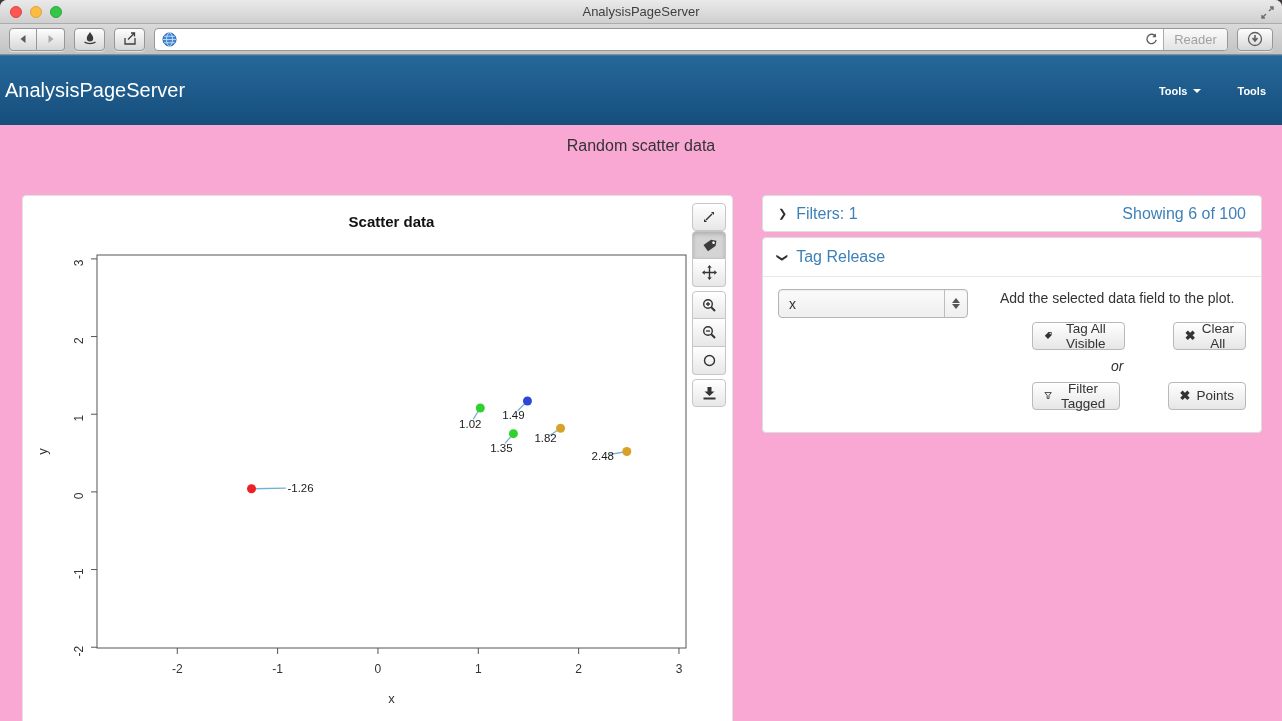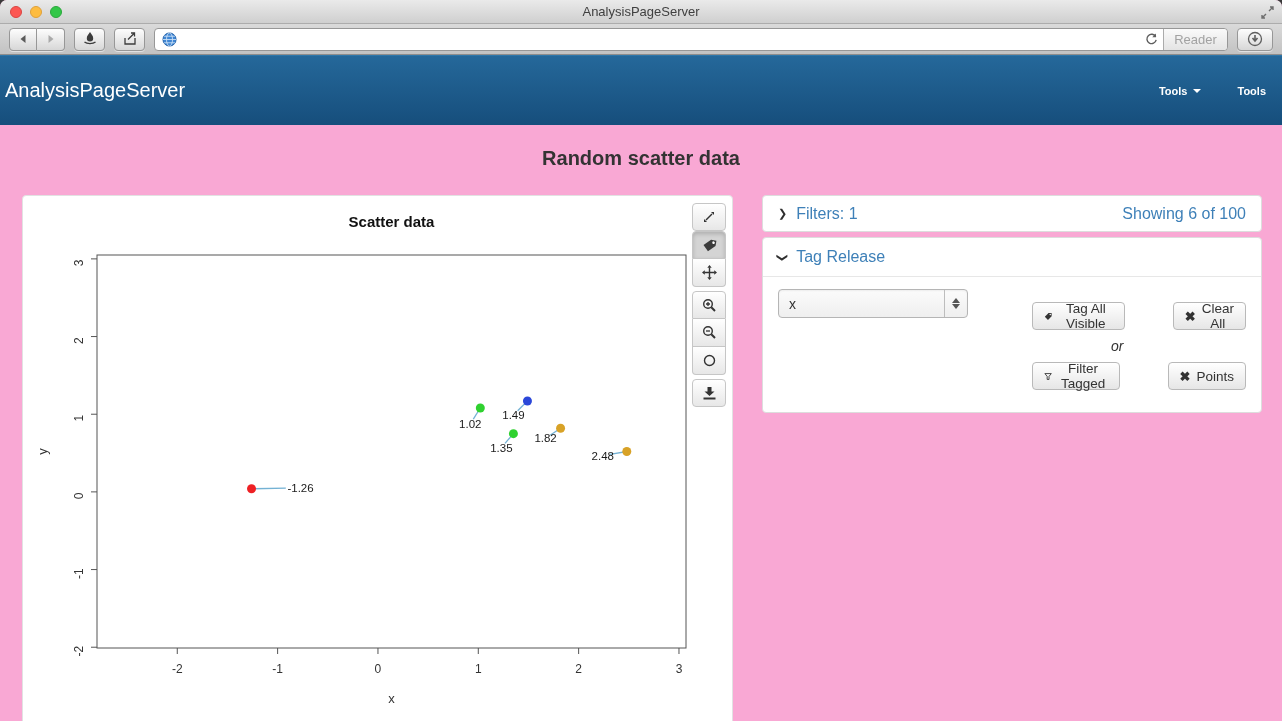--- a/index.html
+++ b/index.html
@@ -64,21 +64,21 @@
     border-top:1px solid #2f77aa;
     display:flex; align-items:center; justify-content:space-between;
     padding:0 16px 0 5px;
   }
   .brand { color:#fff; font-size:20px; }
   .nav-links { display:flex; align-items:center; gap:36px; }
   .nav-link { color:#fff; font-size:11px; font-weight:bold; display:flex; align-items:center; gap:6px; cursor:pointer; }
   .caret { width:0; height:0; border-left:4px solid transparent; border-right:4px solid transparent; border-top:4px solid #fff; }
 
   
-  .page-title { text-align:center; font-size:20px; font-weight:bold; color:#333; margin-top:22px; }
+  .page-title { text-align:center; font-size:16px; font-weight:normal; color:#333; margin-top:12px; }
 
   .plot-panel {
     position:absolute; left:22px; top:195px; width:711px; height:560px;
     background:#fff; border:1px solid #e2e2e2; border-radius:4px;
   }
   svg.chart { position:absolute; left:0; top:0; }
 
   .plot-tools { position:absolute; right:6px; top:7px; width:34px; display:flex; flex-direction:column; }
   .pgroup { display:flex; flex-direction:column; margin-bottom:4px; }
   .ptool {
@@ -337,20 +337,21 @@
         <div class="col-left">
           <div class="sel">
             <span>x</span>
             <span class="stepper">
                 <i class="up"></i>
                 <i class="dn"></i>
               </span>
           </div>
         </div>
         <div class="col-right">
+          <div class="note">Add the selected data field to the plot.</div>
           <div class="btn-row">
             <button class="btn">
               <svg width="13" height="13" viewBox="0 0 15 15">
                   <path d="M8 1.5 L13.5 1.5 L13.5 7 L7 13.5 L1.5 8 Z" fill="#333"></path>
                   <circle cx="11" cy="4" r="1.3" fill="#fff"></circle>
                 </svg>
               <span>Tag All Visible</span>
             </button>
             <button class="btn">
               <span class="xmark">✖</span>

